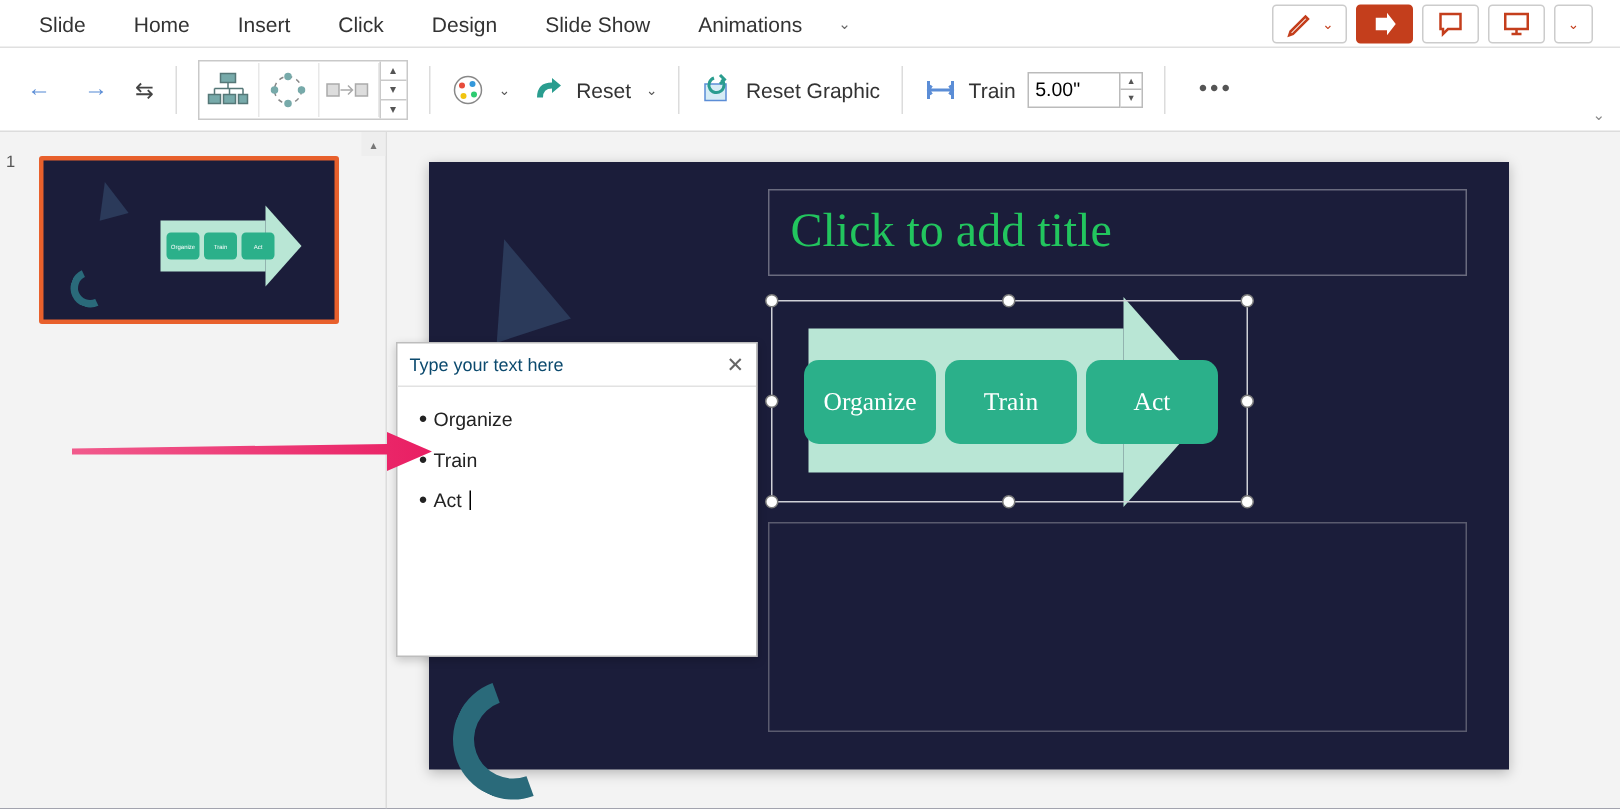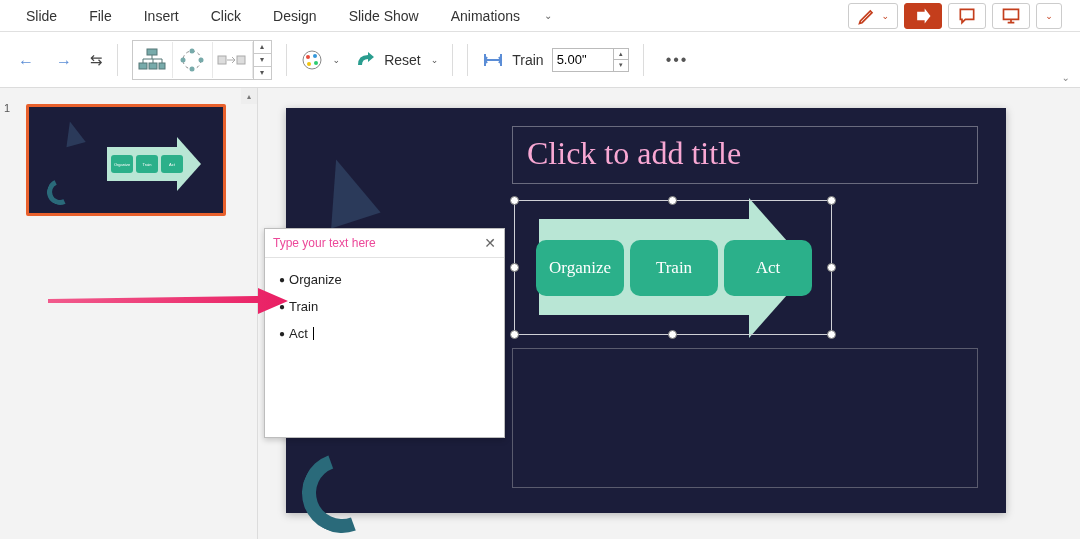--- a/index.html
+++ b/index.html
@@ -47,60 +47,60 @@
 .thumb-arrow-body { position:absolute; left:78px; top:40px; width:70px; height:34px; background:#b9e6d5; }
 .thumb-arrow-head { position:absolute; left:148px; top:30px; width:0; height:0; border-top:27px solid transparent; border-bottom:27px solid transparent; border-left:24px solid #b9e6d5; }
 .thumb-box { position:absolute; top:48px; width:22px; height:18px; background:#2bb08a; border-radius:3px; color:#fff; font-size:4px; display:flex; align-items:center; justify-content:center; }
 .thumb-box.b1{left:82px;} .thumb-box.b2{left:107px;} .thumb-box.b3{left:132px;}
 .thumb-ring { position:absolute; left:18px; bottom:8px; width:26px; height:26px; border:5px solid #2a6a7a; border-radius:50%; border-right-color:transparent; border-top-color:transparent; transform:rotate(20deg); }
 .thumb-cone { position:absolute; left:34px; top:14px; width:0; height:0; border-left:10px solid transparent; border-right:10px solid transparent; border-bottom:24px solid #2b3a5a; transform:rotate(-15deg);}
 
 
 .canvas-area { flex:1; background: #f3f3f3; position: relative; padding: 20px 28px; }
 .slide { width: 720px; height: 405px; background: #1b1d3a; position: relative; box-shadow: 0 2px 8px rgba(0,0,0,0.25); }
-.title-box { position:absolute; left:226px; top:18px; width:466px; height:58px; border:1px solid #6a6b7e; color:#f9a8d4; font-family: Georgia, serif; font-size:32px; padding:8px 14px; }
+.title-box { position:absolute; left:226px; top:18px; width:466px; height:58px; border:1px solid #6a6b7e; color:#22c55e; font-family: Georgia, serif; font-size:32px; padding:8px 14px; }
 .body-box { position:absolute; left:226px; top:240px; width:466px; height:140px; border:1px solid #5a5b6e; }
 .deco-ring { position:absolute; left:16px; bottom:-20px; width:80px; height:80px; border:14px solid #2a6a7a; border-radius:50%; border-right-color:transparent; border-top-color:transparent; transform:rotate(25deg);}
 .deco-cone { position:absolute; left:34px; top:50px; width:0;height:0; border-left:26px solid transparent; border-right:26px solid transparent; border-bottom:64px solid #2b3a5a; transform:rotate(-18deg);}
 
 
 .smartart-box { position:absolute; left:228px; top:92px; width:318px; height:135px; border:1px solid #cfd0d6; }
 .handle { position:absolute; width:9px; height:9px; background:#fff; border:1px solid #7a7a7a; border-radius:50%; }
 .h-tl{left:-5px;top:-5px;} .h-tm{left:50%;top:-5px;margin-left:-5px;} .h-tr{right:-5px;top:-5px;}
 .h-ml{left:-5px;top:50%;margin-top:-5px;} .h-mr{right:-5px;top:50%;margin-top:-5px;}
 .h-bl{left:-5px;bottom:-5px;} .h-bm{left:50%;bottom:-5px;margin-left:-5px;} .h-br{right:-5px;bottom:-5px;}
 
 .arrow-bg-body { position:absolute; left:253px; top:111px; width:210px; height:96px; background:#b9e6d5;}
 .arrow-bg-head { position:absolute; left:463px; top:90px; width:0; height:0; border-top:70px solid transparent; border-bottom:70px solid transparent; border-left:62px solid #b9e6d5;}
 .sa-box { position:absolute; top:132px; width:88px; height:56px; background:#2bb08a; border-radius:10px; color:#fff; font-family: Georgia, serif; font-size:17px; display:flex; align-items:center; justify-content:center;}
 .sa-box.b1{left:250px;} .sa-box.b2{left:344px;} .sa-box.b3{left:438px;}
 
 
 .text-pane { position:absolute; left:264px; top:228px; width:241px; height:210px; background:#fff; border:1px solid #bdbdbd; box-shadow:0 2px 6px rgba(0,0,0,0.2); z-index:20;}
 .text-pane-header { display:flex; align-items:center; justify-content:space-between; padding:6px 8px; border-bottom:1px solid #e2e2e2;}
-.text-pane-title { font-size:12px; color:#ec4899; }
+.text-pane-title { font-size:12px; color:#0c4a6e; }
 .text-pane-close { font-size:14px; color:#666; cursor:pointer; }
 .text-pane-body { padding: 8px 6px; }
 .tp-item { font-size:13px; color:#222; padding:6px 8px; display:flex; align-items:center; gap:4px;}
 .tp-bullet { font-size:10px;}
 .tp-caret { display:inline-block; width:1px; height:13px; background:#000; margin-left:1px; animation: blink 1s infinite; }
 @keyframes blink { 50% { opacity: 0; } }
 
 
 .anno-arrow { position:absolute; left:48px; top:286px; width:240px; height:30px; z-index:30; pointer-events:none;}
 
 
 .icon-svg { width:20px; height:20px; }
 </style>
 </head>
 <body>
 
 <div class="tabs">
   <div class="tab">Slide</div>
-  <div class="tab">File</div>
+  <div class="tab">Home</div>
   <div class="tab">Insert</div>
   <div class="tab">Click</div>
   <div class="tab">Design</div>
   <div class="tab">Slide Show</div>
   <div class="tab">Animations</div>
   <div class="tab-chevron">⌄</div>
   <div class="spacer"></div>
   <div class="right-tools">
     <div class="tool-btn">
       <svg class="icon-svg" viewBox="0 0 24 24">
@@ -184,20 +184,28 @@
     <span class="small-chevron">⌄</span>
   </div>
   <div class="tool-group">
     <svg width="22" height="22">
         <path d="M4 16 Q4 6 14 6 L14 3 L20 8 L14 13 L14 10 Q8 10 8 16 Z" fill="#2a9d8f"></path>
       </svg>
     <span class="tool-label">Reset</span>
     <span class="small-chevron">⌄</span>
   </div>
   <div class="divider"></div>
+  <div class="tool-group">
+    <svg width="22" height="22">
+        <rect x="3" y="7" width="14" height="11" fill="#d6ecf5" stroke="#5b8dd6"></rect>
+        <path d="M14 4 A5 5 0 1 1 9 3" fill="none" stroke="#2a9d8f" stroke-width="2"></path>
+        <path d="M13 1 L16 4 L13 7" fill="none" stroke="#2a9d8f" stroke-width="2"></path>
+      </svg>
+    <span class="tool-label">Reset Graphic</span>
+  </div>
   <div class="divider"></div>
   <div class="tool-group">
     <svg width="22" height="22">
         <path d="M3 11 L19 11 M5 8 L3 11 L5 14 M17 8 L19 11 L17 14" fill="none" stroke="#5b8dd6" stroke-width="2"></path>
         <line x1="3" y1="5" x2="3" y2="17" stroke="#5b8dd6" stroke-width="2"></line>
         <line x1="19" y1="5" x2="19" y2="17" stroke="#5b8dd6" stroke-width="2"></line>
       </svg>
     <span class="tool-label">Train</span>
     <div style="display:flex;">
       <input class="width-input" value="5.00&quot;" style="">

